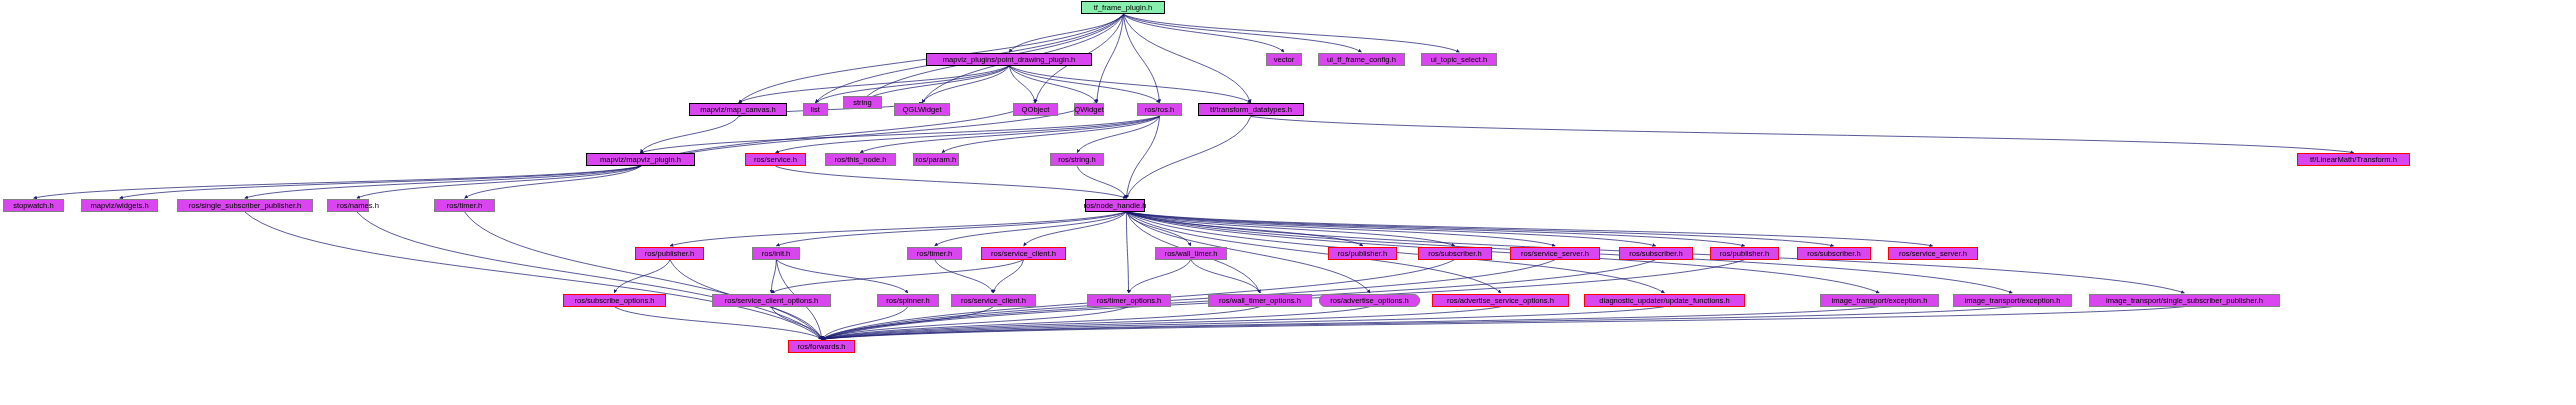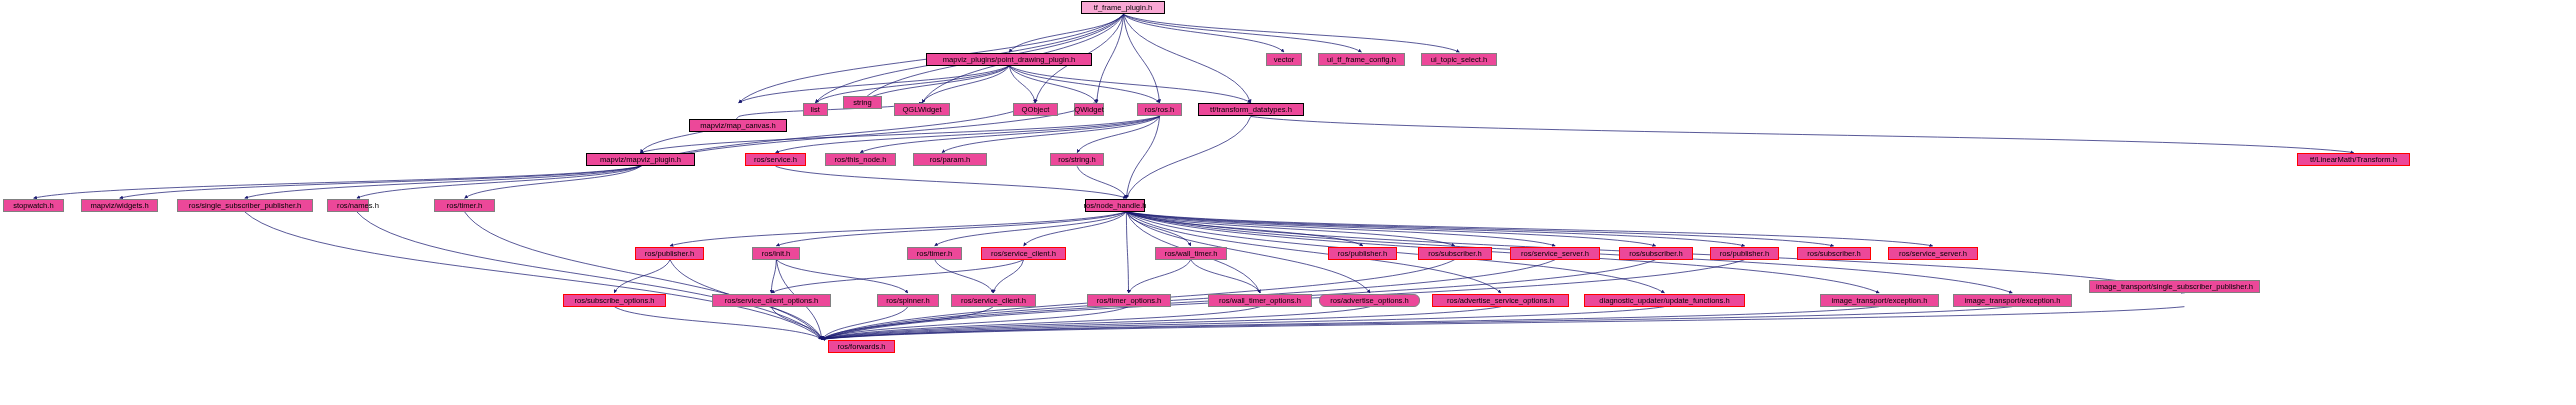--- a/index.html
+++ b/index.html
@@ -22,26 +22,26 @@
     position:absolute;
     box-sizing:border-box;
     display:flex;
     align-items:center;
     justify-content:center;
     height:13px;
     font-size:7.6px;
     line-height:7.2px;
     color:#000000;
     white-space:nowrap;
-    background:#ec4899;
+    background:#d946ef;
     border:0.7px solid #808080;
     letter-spacing:0px;
   }
   .node.root{
-    background:#f9a8d4;
+    background:#86efac;
     border:0.7px solid #000000;
   }
   .node.bold{
     border:0.7px solid #000000;
   }
   .node.red{
     border:0.7px solid #ff0000;
   }
 </style>
 </head>
@@ -144,32 +144,32 @@
         <path d="M 2289 359 C 2150.64 414, 1274.36 414, 1136 469" fill="none" stroke="#191970" stroke-width="1" marker-end="url(#arrow)"></path>
         <path d="M 2412 359 C 2258.88 414, 1289.12 414, 1136 469" fill="none" stroke="#191970" stroke-width="1" marker-end="url(#arrow)"></path>
       </g>
   </svg>
   <div id="node-layer">
       <div class="node root" style="left: 1081px; top: 1.4px; width: 84px;">tf_frame_plugin.h</div>
       <div class="node bold" style="left: 926px; top: 53px; width: 166px;">mapviz_plugins/point_drawing_plugin.h</div>
       <div class="node " style="left: 1266px; top: 53px; width: 36px;">vector</div>
       <div class="node " style="left: 1318px; top: 53px; width: 87px;">ui_tf_frame_config.h</div>
       <div class="node " style="left: 1421px; top: 53px; width: 76px;">ui_topic_select.h</div>
-      <div class="node bold" style="left: 689px; top: 103px; width: 98px; margin-top: 16px;">mapviz/map_canvas.h</div>
+      <div class="node bold" style="left: 689px; top: 103px; width: 98px;">mapviz/map_canvas.h</div>
       <div class="node " style="left: 803px; top: 103px; width: 24.6px;">list</div>
       <div class="node " style="left: 843px; top: 96px; width: 39px;">string</div>
       <div class="node " style="left: 894px; top: 103px; width: 56px;">QGLWidget</div>
       <div class="node " style="left: 1013px; top: 103px; width: 45px;">QObject</div>
       <div class="node " style="left: 1074px; top: 103px; width: 30px;">QWidget</div>
       <div class="node " style="left: 1137px; top: 103px; width: 45px;">ros/ros.h</div>
       <div class="node bold" style="left: 1198px; top: 103px; width: 106px;">tf/transform_datatypes.h</div>
       <div class="node bold" style="left: 586px; top: 153px; width: 109px;">mapviz/mapviz_plugin.h</div>
       <div class="node red" style="left: 745px; top: 153px; width: 61px;">ros/service.h</div>
       <div class="node " style="left: 825px; top: 153px; width: 71px;">ros/this_node.h</div>
-      <div class="node " style="left: 913px; top: 153px; width: 74px; text-align: center;">ros/param.h</div>
+      <div class="node " style="left: 913px; top: 153px; width: 46px; text-align: center;">ros/param.h</div>
       <div class="node " style="left: 1050px; top: 153px; width: 54px;">ros/string.h</div>
       <div class="node red" style="left: 2297px; top: 153px; width: 113px;">tf/LinearMath/Transform.h</div>
       <div class="node " style="left: 2.9px; top: 199px; width: 61px;">stopwatch.h</div>
       <div class="node " style="left: 81px; top: 199px; width: 77px;">mapviz/widgets.h</div>
       <div class="node " style="left: 177px; top: 199px; width: 136px;">ros/single_subscriber_publisher.h</div>
       <div class="node " style="left: 327px; top: 199px; width: 42px; padding-left: 20px;">ros/names.h</div>
       <div class="node " style="left: 434px; top: 199px; width: 61px;">ros/timer.h</div>
       <div class="node bold" style="left: 1085px; top: 199px; width: 60px;">ros/node_handle.h</div>
       <div class="node red" style="left: 635px; top: 247px; width: 69px;">ros/publisher.h</div>
       <div class="node " style="left: 752px; top: 247px; width: 48px;">ros/init.h</div>
@@ -187,17 +187,17 @@
       <div class="node " style="left: 712px; top: 294px; width: 119px;">ros/service_client_options.h</div>
       <div class="node " style="left: 877px; top: 294px; width: 62px;">ros/spinner.h</div>
       <div class="node " style="left: 951px; top: 294px; width: 85px;">ros/service_client.h</div>
       <div class="node " style="left: 1087px; top: 294px; width: 84px;">ros/timer_options.h</div>
       <div class="node " style="left: 1208px; top: 294px; width: 104px;">ros/wall_timer_options.h</div>
       <div class="node " style="left: 1319px; top: 294px; width: 101px; border-radius: 6px;">ros/advertise_options.h</div>
       <div class="node red" style="left: 1432px; top: 294px; width: 137px;">ros/advertise_service_options.h</div>
       <div class="node red" style="left: 1584px; top: 294px; width: 161px;">diagnostic_updater/update_functions.h</div>
       <div class="node " style="left: 1820px; top: 294px; width: 119px;">image_transport/exception.h</div>
       <div class="node " style="left: 1953px; top: 294px; width: 119px;">image_transport/exception.h</div>
-      <div class="node " style="left: 2089px; top: 280px; width: 171px;">image_transport/single_subscriber_publisher.h</div>
-      <div class="node red" style="left: 788px; top: 340px; width: 67px; margin-left: 40px;">ros/forwards.h</div>
+      <div class="node " style="left: 2089px; top: 294px; width: 191px;">image_transport/single_subscriber_publisher.h</div>
+      <div class="node red" style="left: 788px; top: 340px; width: 67px;">ros/forwards.h</div>
     </div>
 </div>
 
 
 </body></html>

